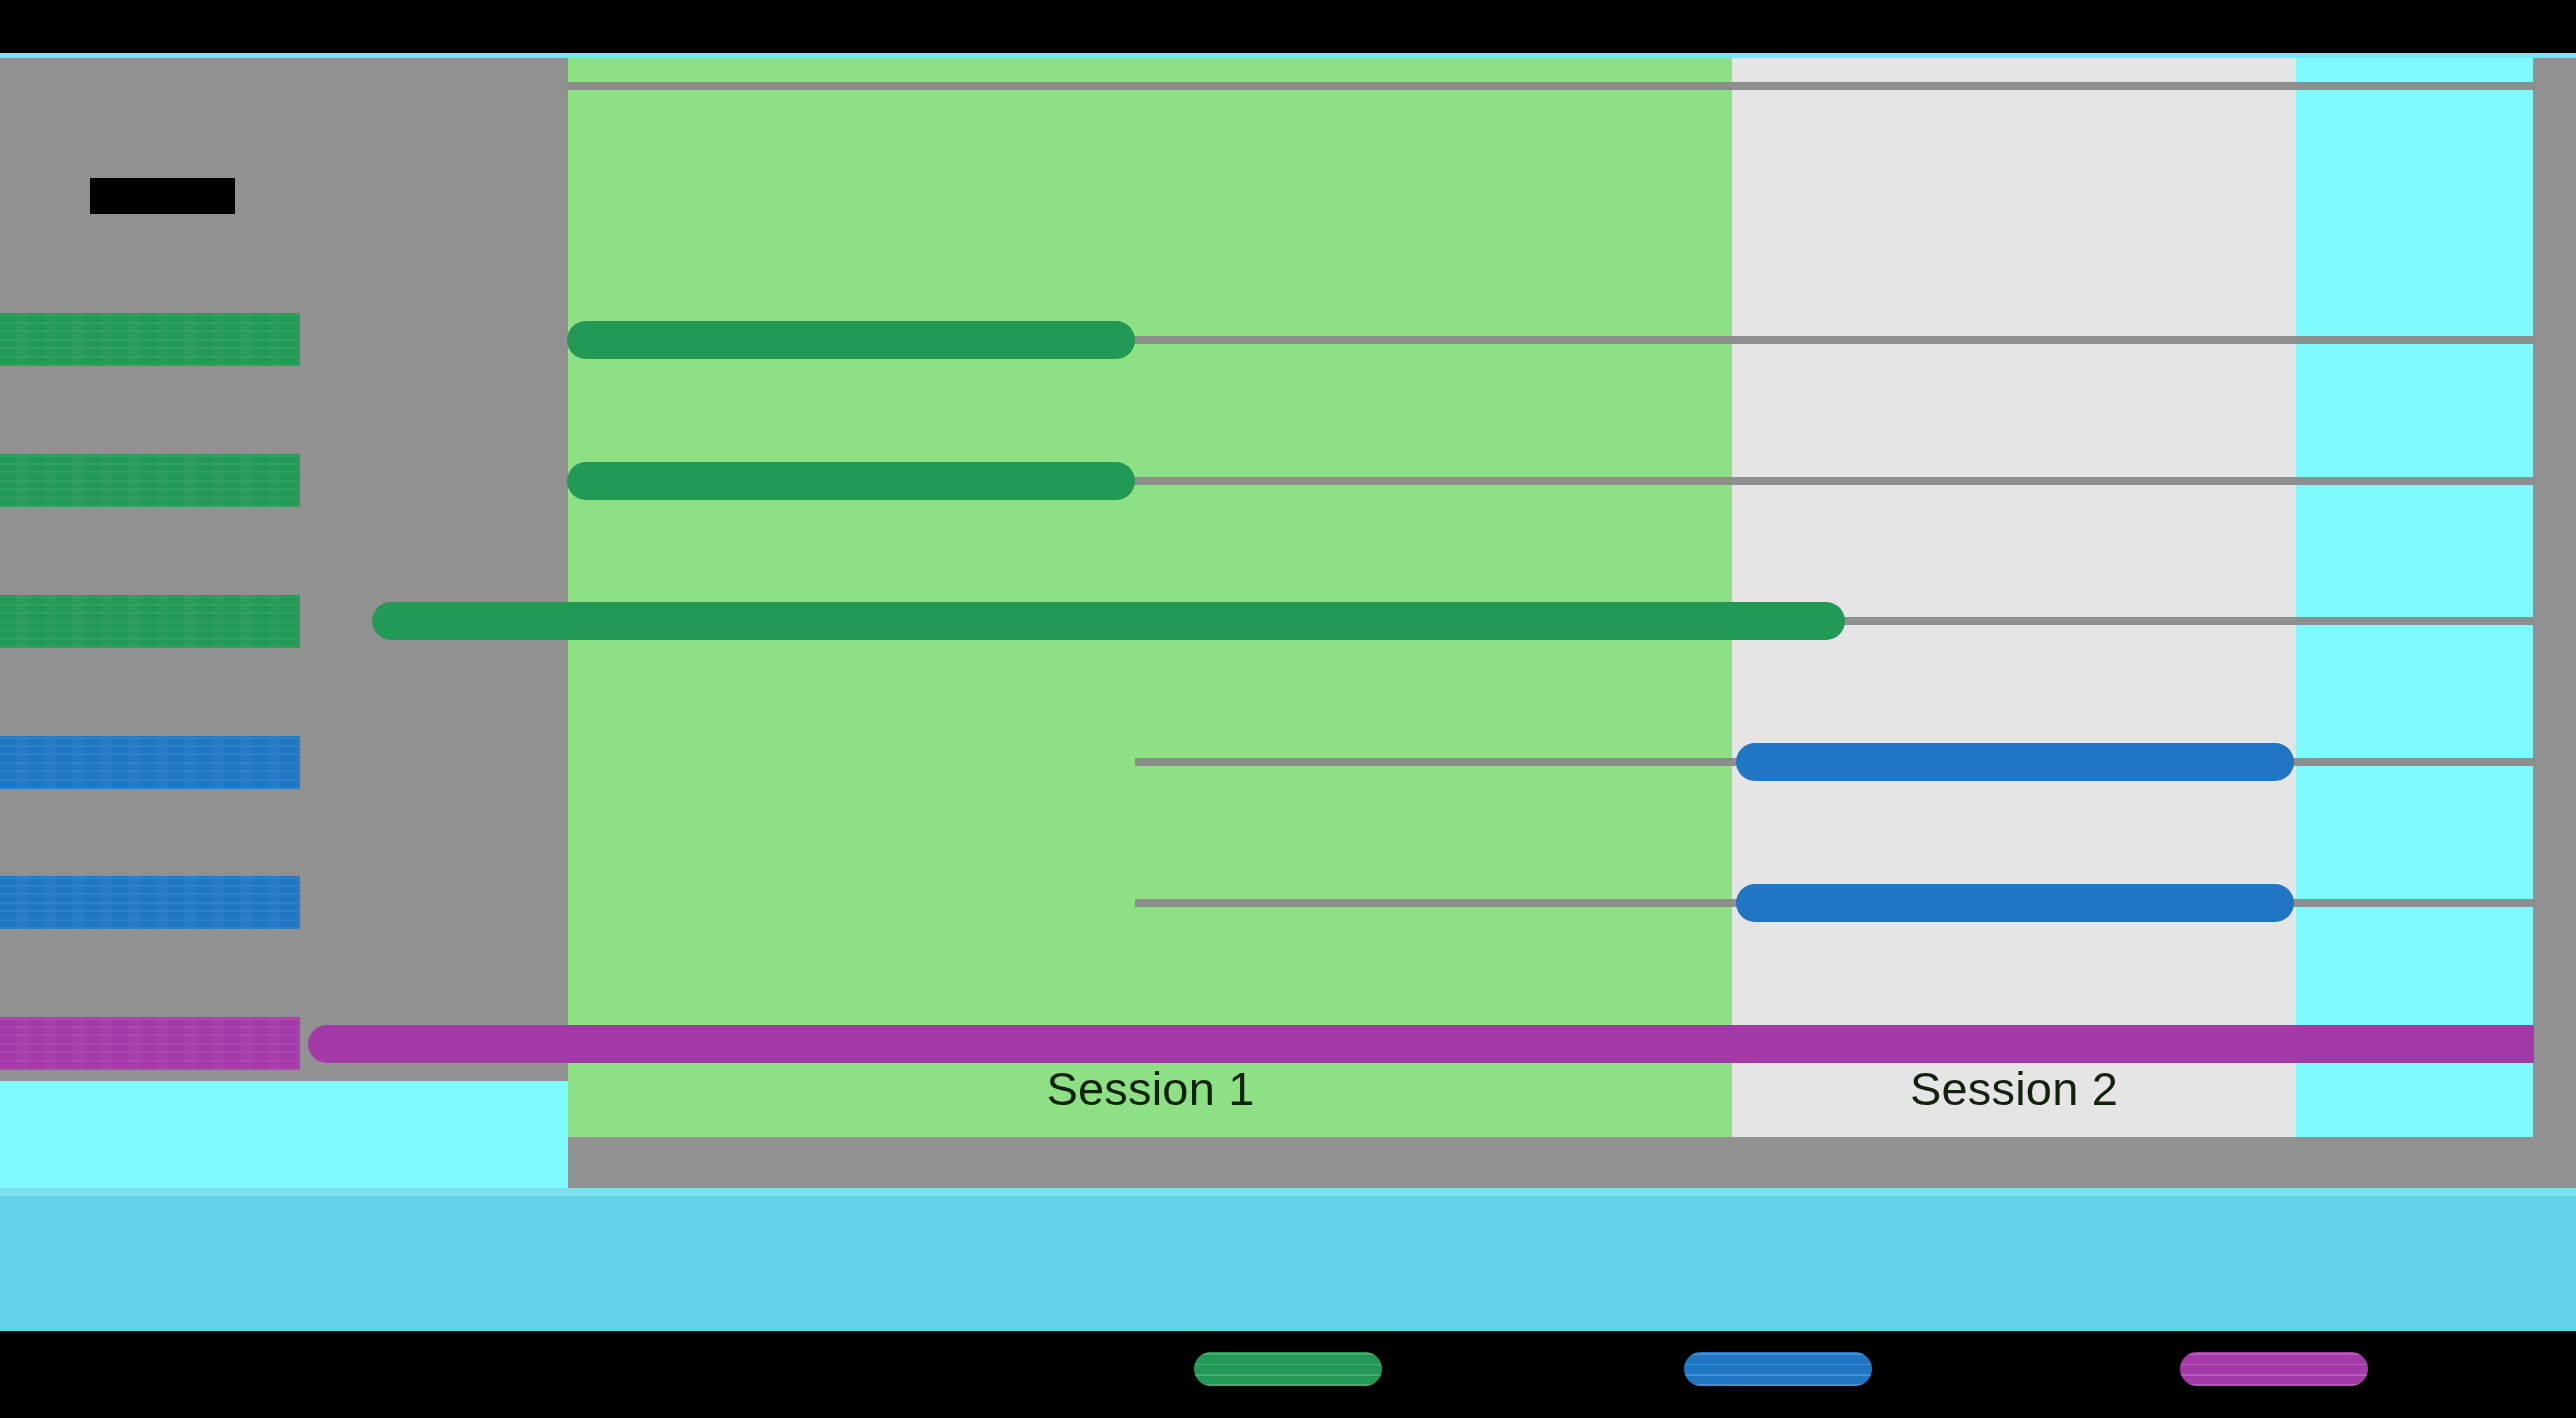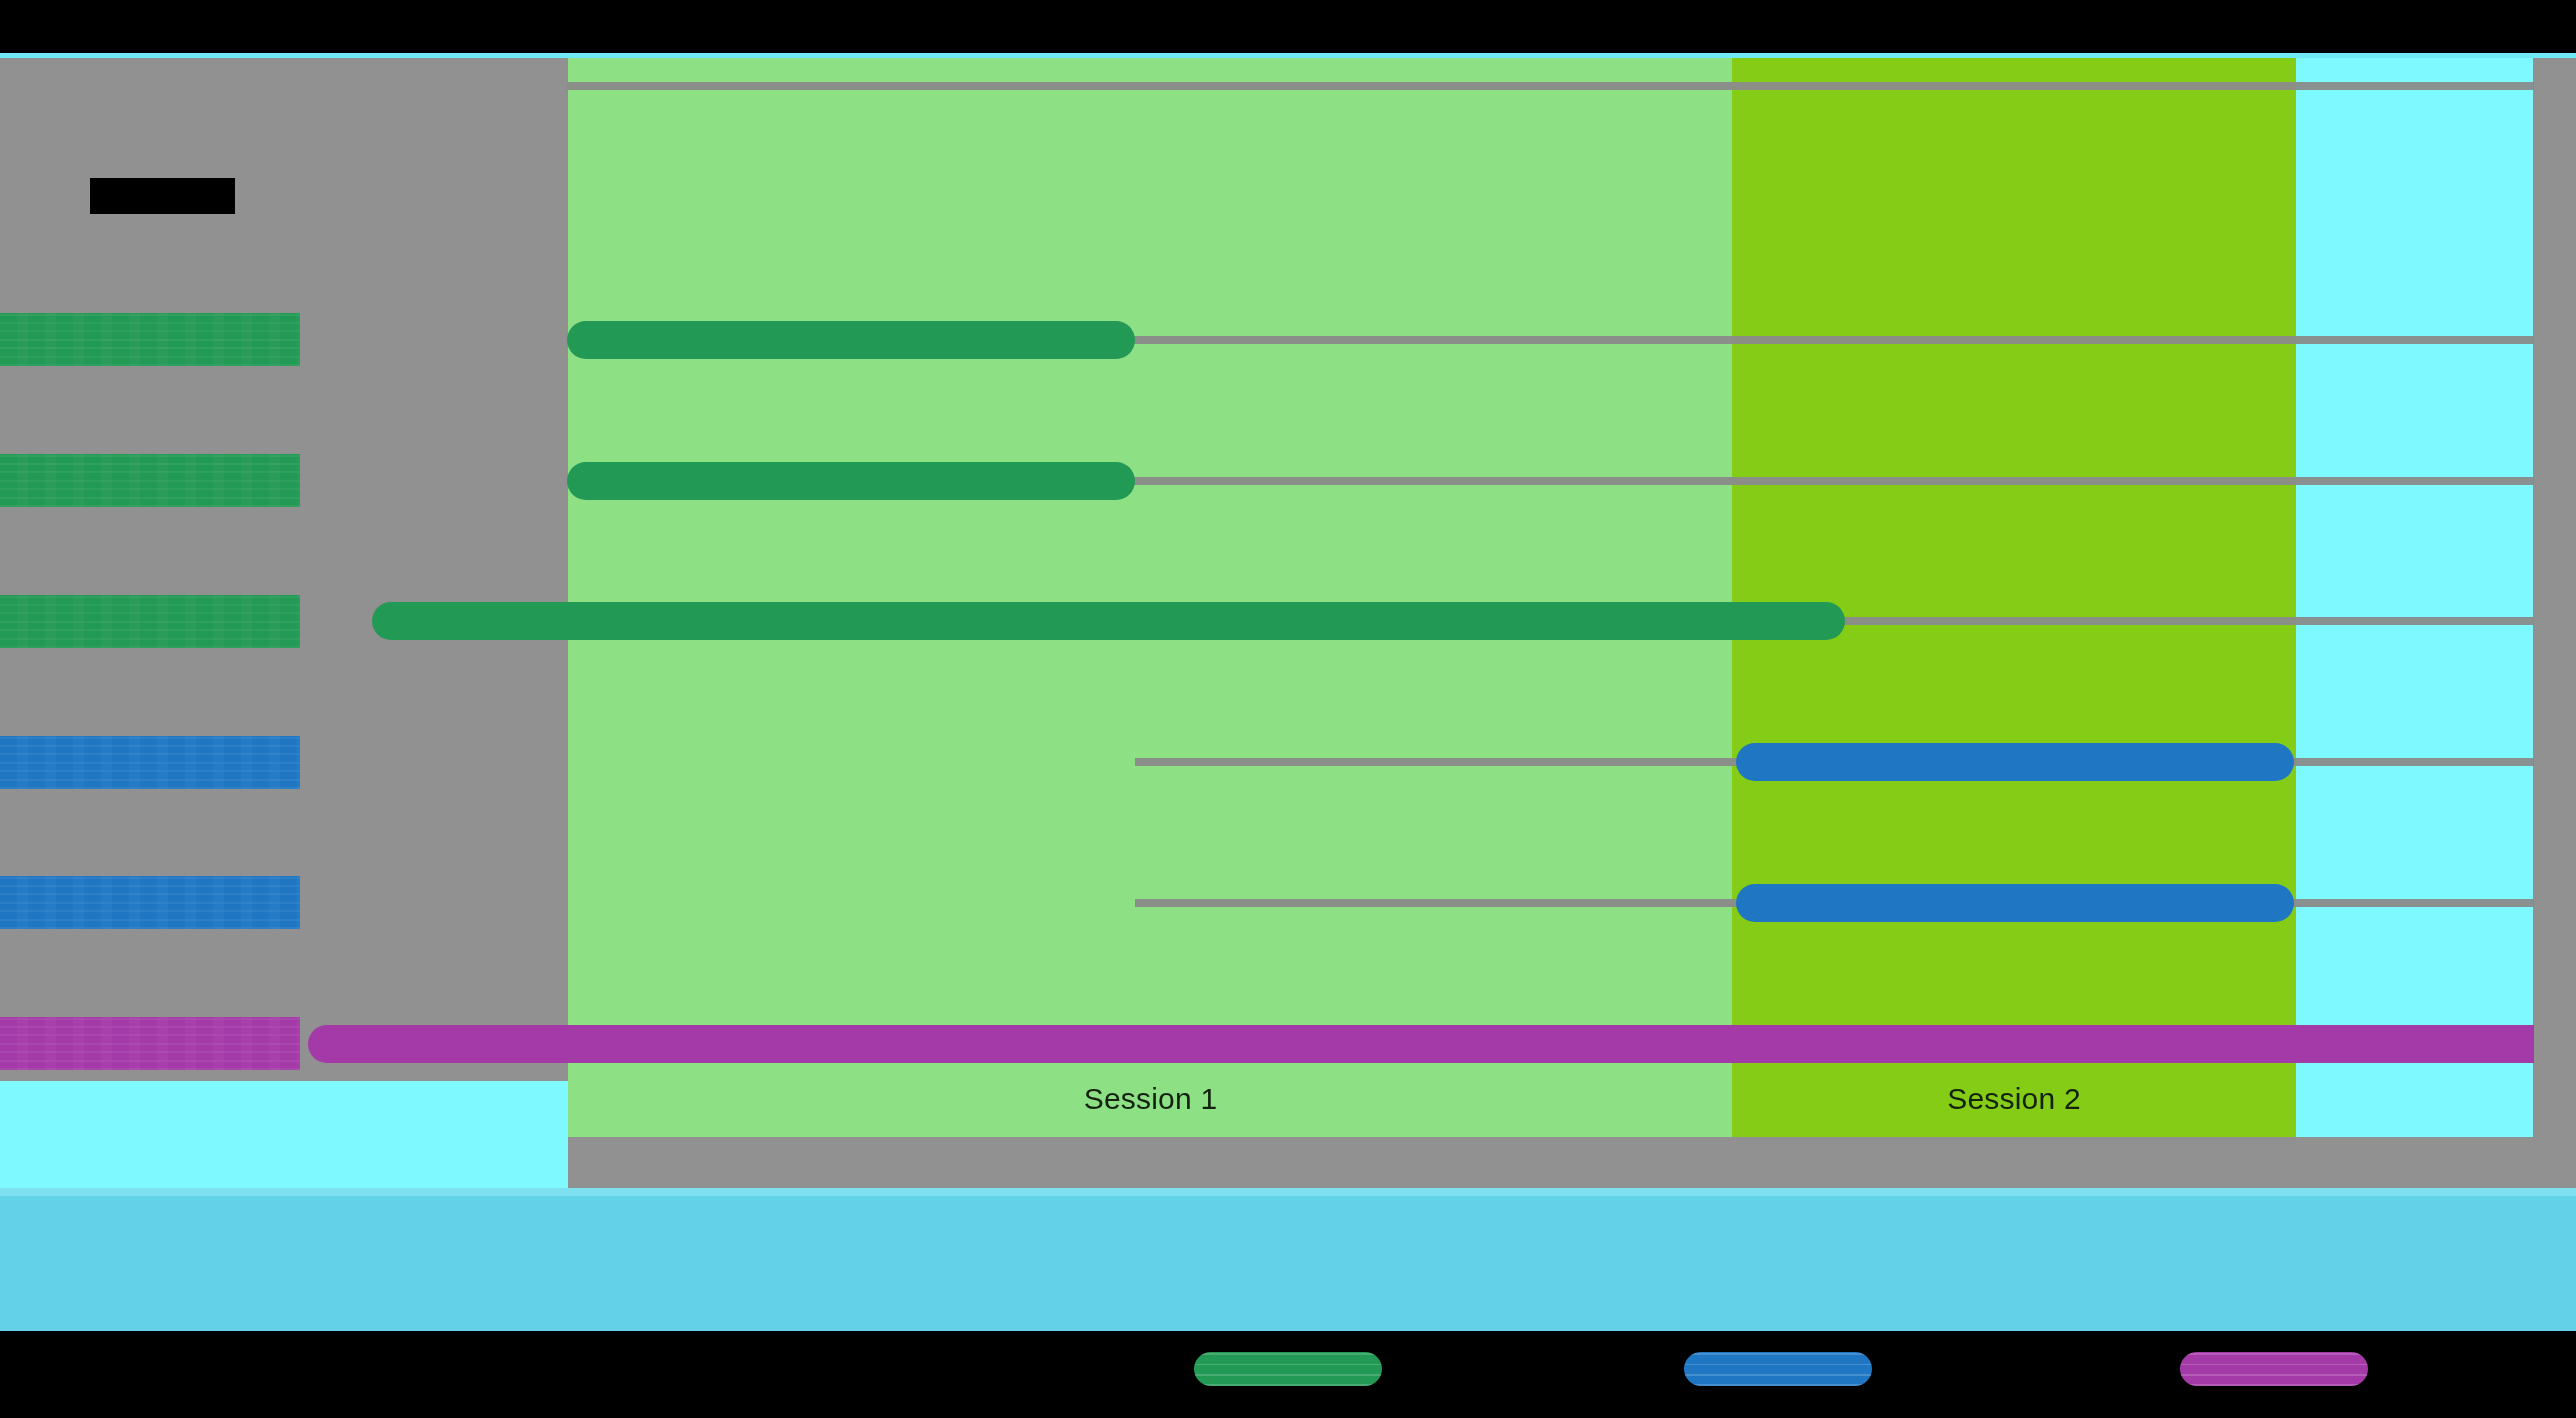--- a/index.html
+++ b/index.html
@@ -19,25 +19,25 @@
   
   .chart-surface{
     position:absolute; left:0; top:58px; width:2576px; height:1137px;
     background:#919191; overflow:hidden;
   }
 
   
   .session-col{ position:absolute; top:0; bottom:0; }
   .session-col .session-label{
     position:absolute; left:0; right:0; bottom:20.6px;
-    text-align:center; font-size:30px; color:#13220f; letter-spacing:0.2px;
+    text-align:center; font-size:47px; color:#13220f; letter-spacing:0.2px;
     font-family:"Liberation Sans", sans-serif;
   }
   .s1{ left:568px; width:1165px; background:#8ee085; height:1079px; }
-  .s2{ left:1732px; width:564px; background:#84cc16; height:1079px; }
+  .s2{ left:1732px; width:564px; background:#e5e5e5; height:1079px; }
   .s3{ left:2296px; width:237px; background:#7df9ff; height:1079px; }
 
   
   .lower-left-panel{
     position:absolute; left:0; top:1023px; width:568px; height:114px; background:#7df9ff;
   }
 
   
   .label-col{ position:absolute; left:0; top:0; width:300px; height:1023px; }
   .row-label{

